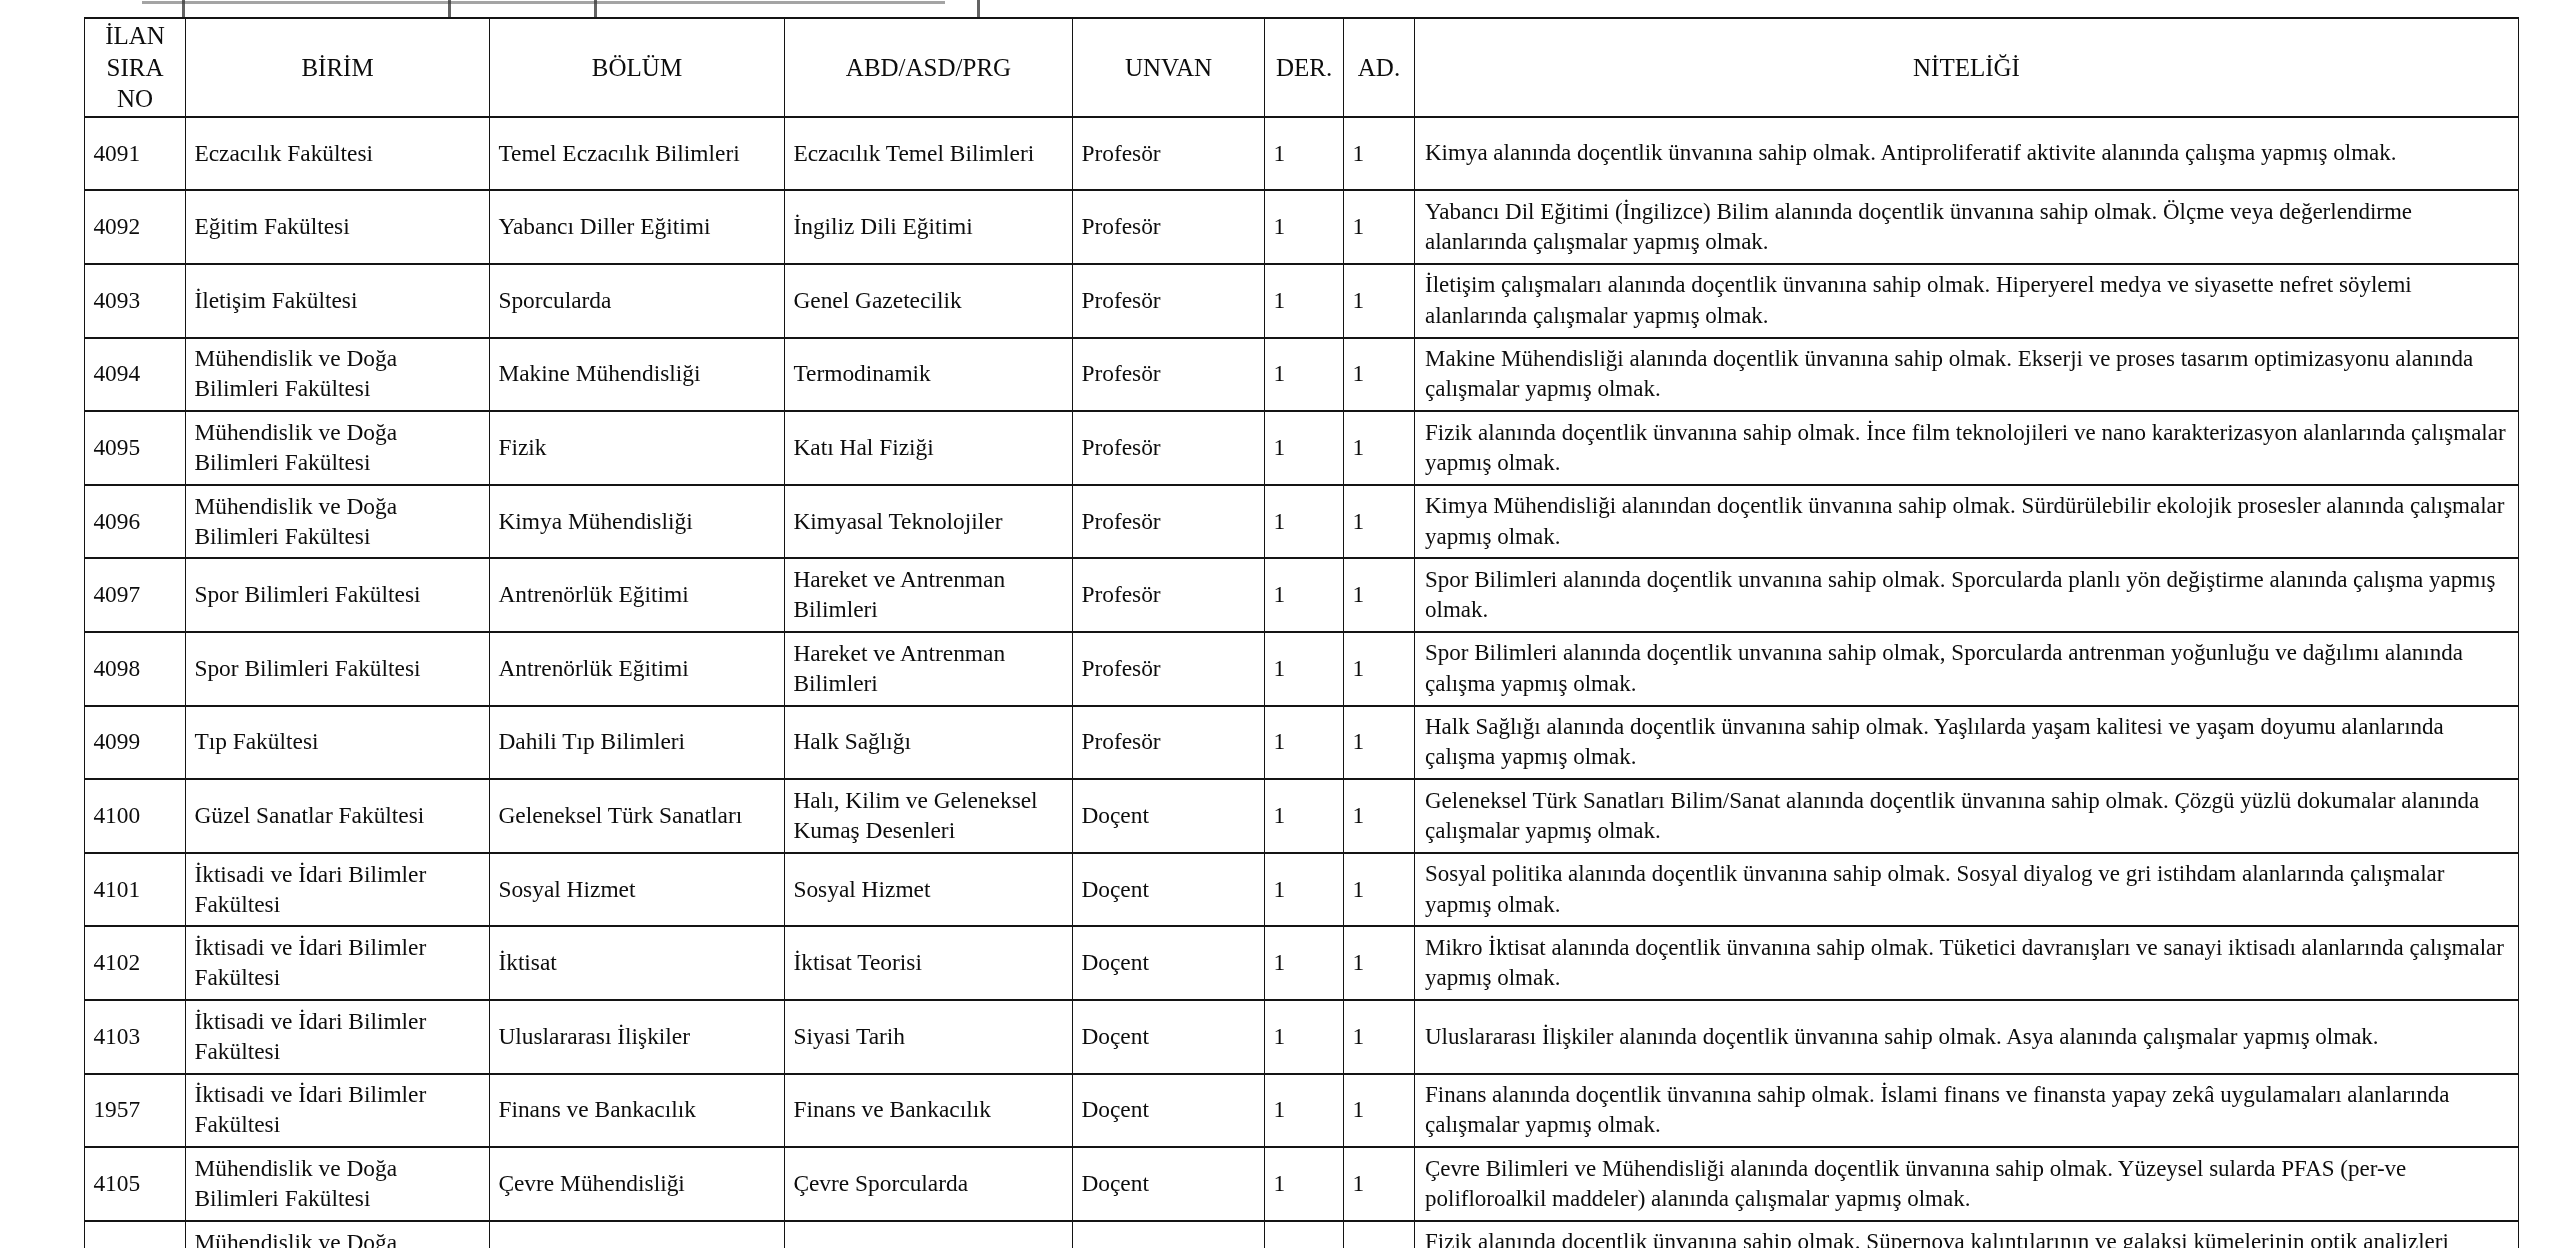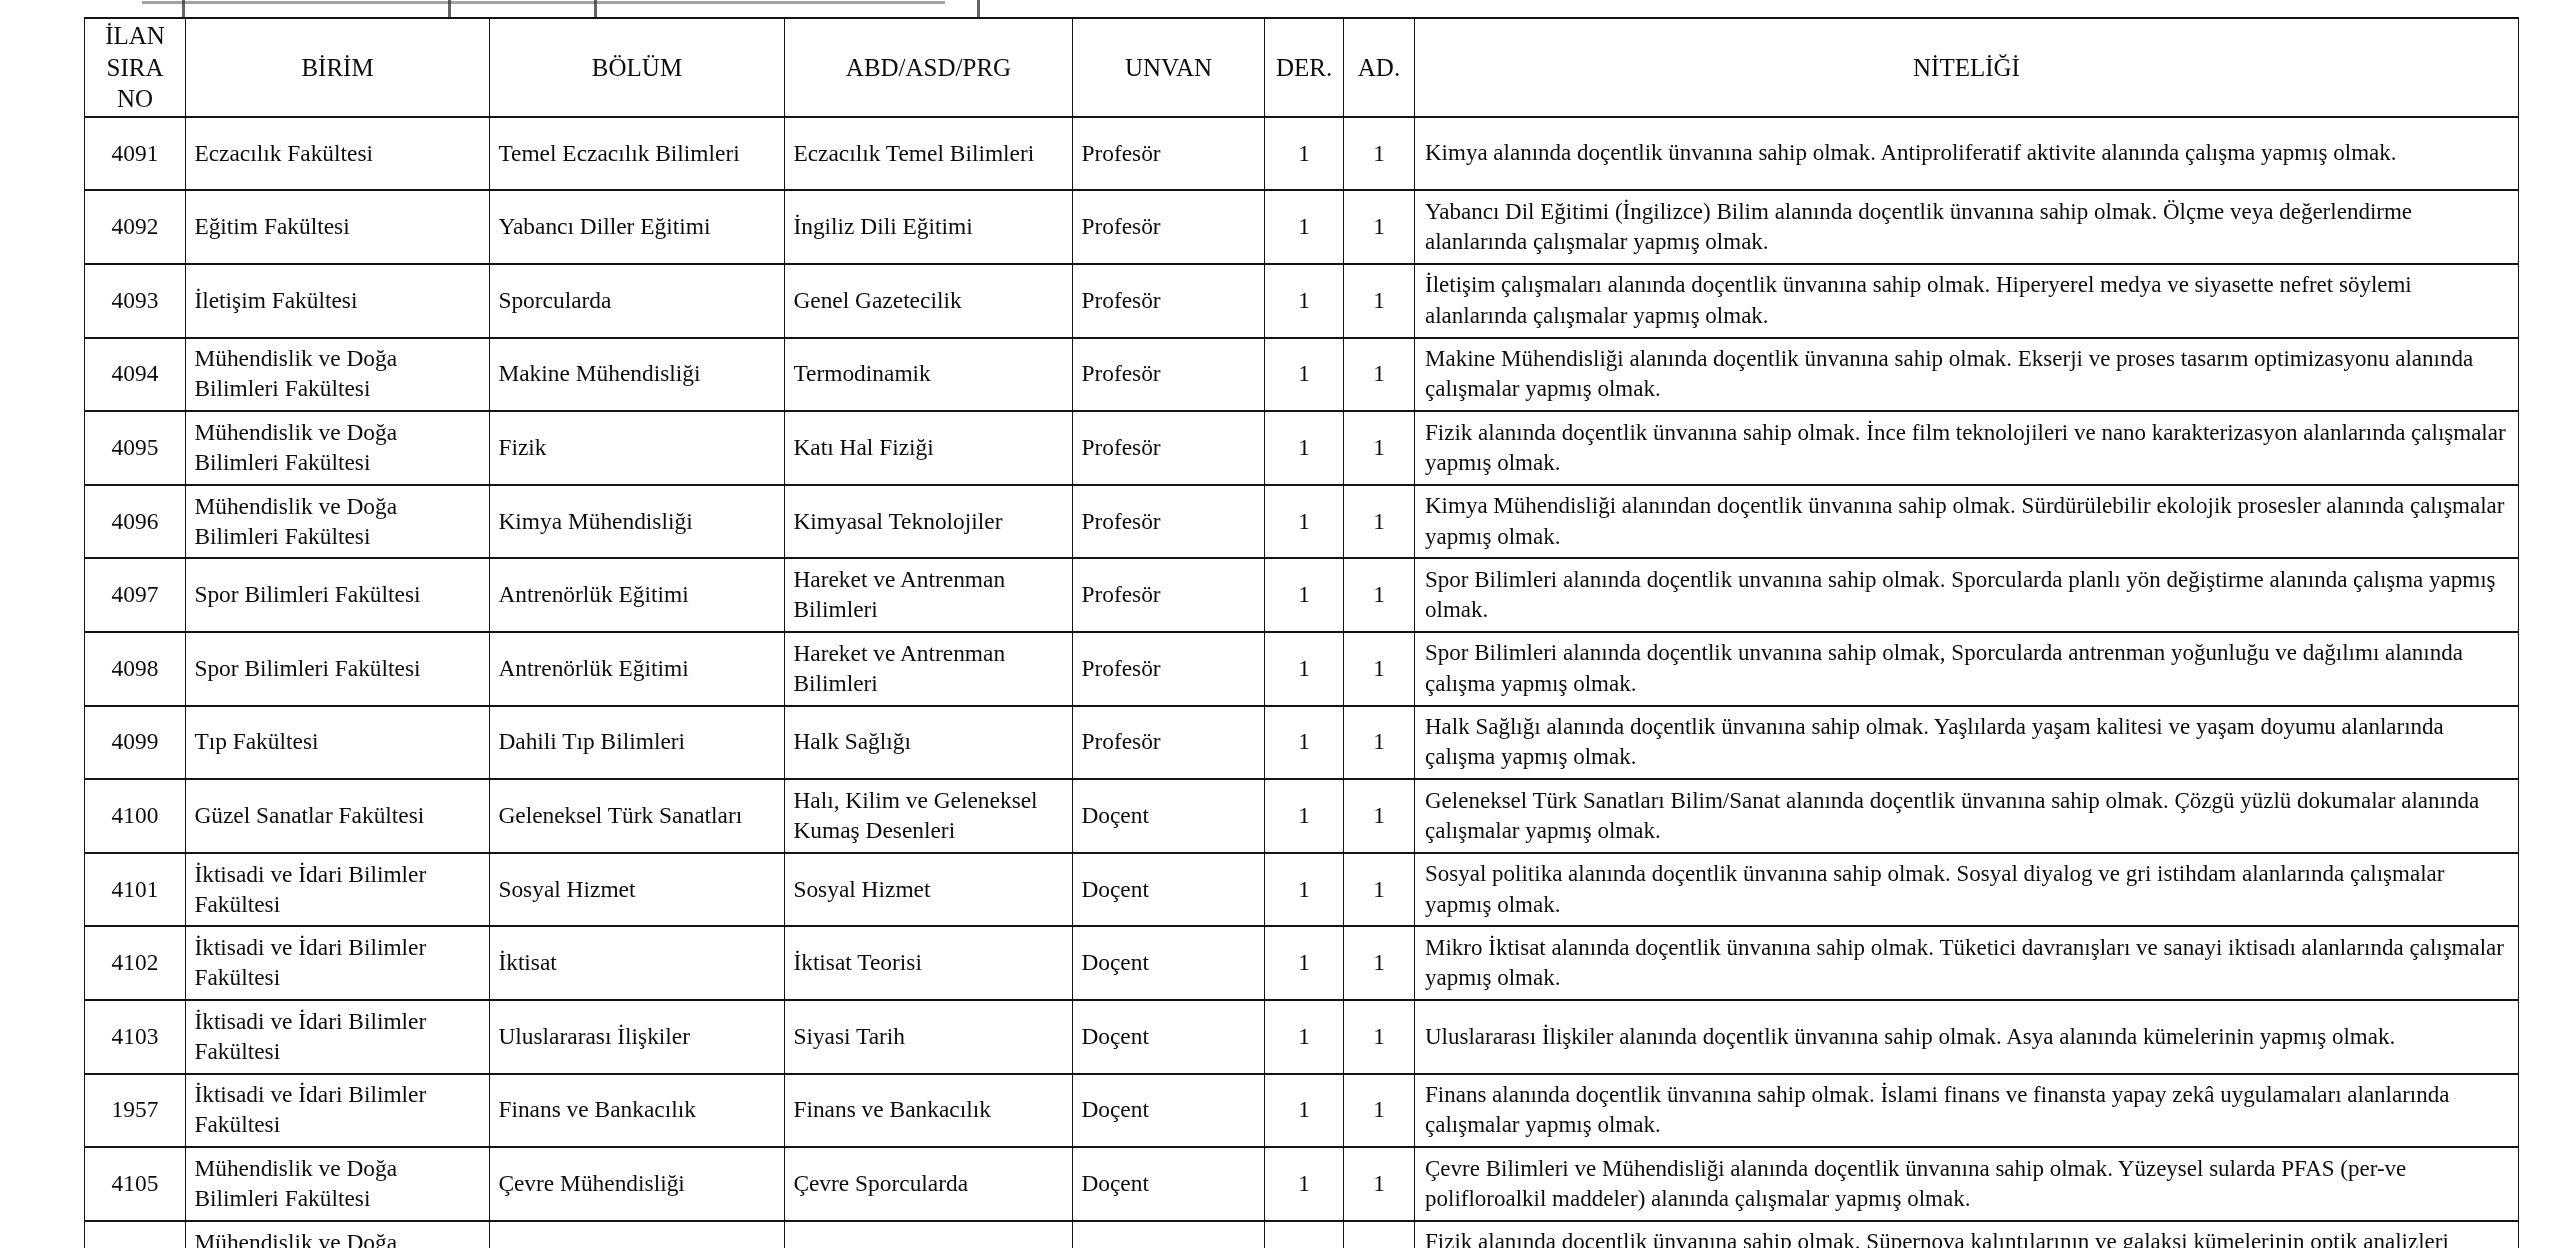--- a/index.html
+++ b/index.html
@@ -60,21 +60,21 @@
     line-height: 1.25;
     padding: 1.7px 5px;
   }
   table.jobs td {
     font-size: 23.4px;
     line-height: 1.28;
     height: 65px;
     text-align: left;
   }
   table.jobs td.center {
-    text-align: center;
+    text-align: left;
   }
   table.jobs td.qual {
     font-size: 23px;
     line-height: 1.32;
     padding: 3.3px 10px;
   }
 </style>
 </head>
 <body>
 
@@ -230,21 +230,21 @@
           <td class="qual">Mikro İktisat alanında doçentlik ünvanına sahip olmak. Tüketici davranışları ve sanayi iktisadı alanlarında çalışmalar yapmış olmak.</td>
         </tr>
         <tr>
           <td class="center">4103</td>
           <td>İktisadi ve İdari Bilimler Fakültesi</td>
           <td>Uluslararası İlişkiler</td>
           <td>Siyasi Tarih</td>
           <td>Doçent</td>
           <td class="center">1</td>
           <td class="center">1</td>
-          <td class="qual">Uluslararası İlişkiler alanında doçentlik ünvanına sahip olmak. Asya alanında kümelerinin yapmış olmak.</td>
+          <td class="qual">Uluslararası İlişkiler alanında doçentlik ünvanına sahip olmak. Asya alanında çalışmalar yapmış olmak.</td>
         </tr>
         <tr>
           <td class="center">1957</td>
           <td>İktisadi ve İdari Bilimler Fakültesi</td>
           <td>Finans ve Bankacılık</td>
           <td>Finans ve Bankacılık</td>
           <td>Doçent</td>
           <td class="center">1</td>
           <td class="center">1</td>
           <td class="qual">Finans alanında doçentlik ünvanına sahip olmak. İslami finans ve finansta yapay zekâ uygulamaları alanlarında çalışmalar yapmış olmak.</td>

